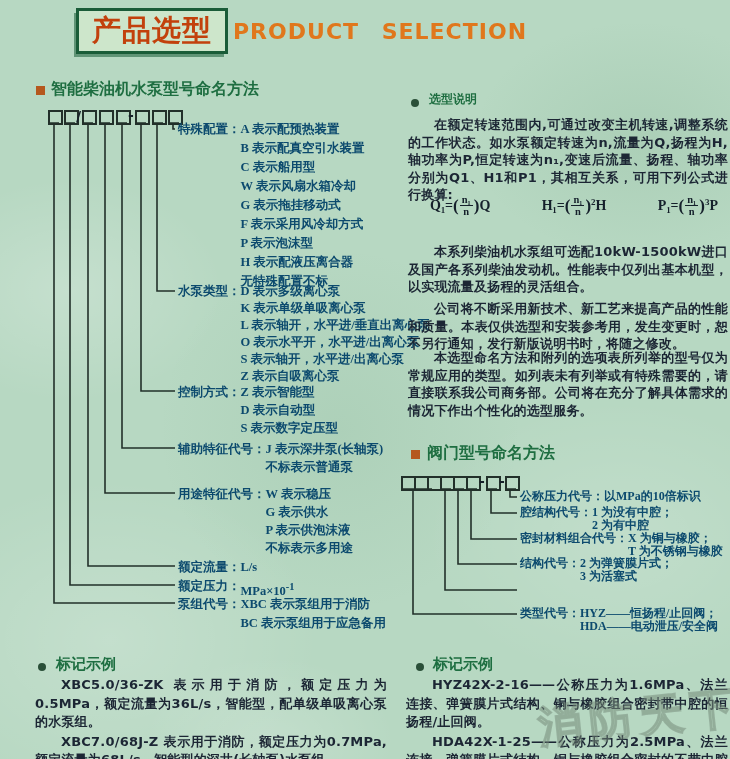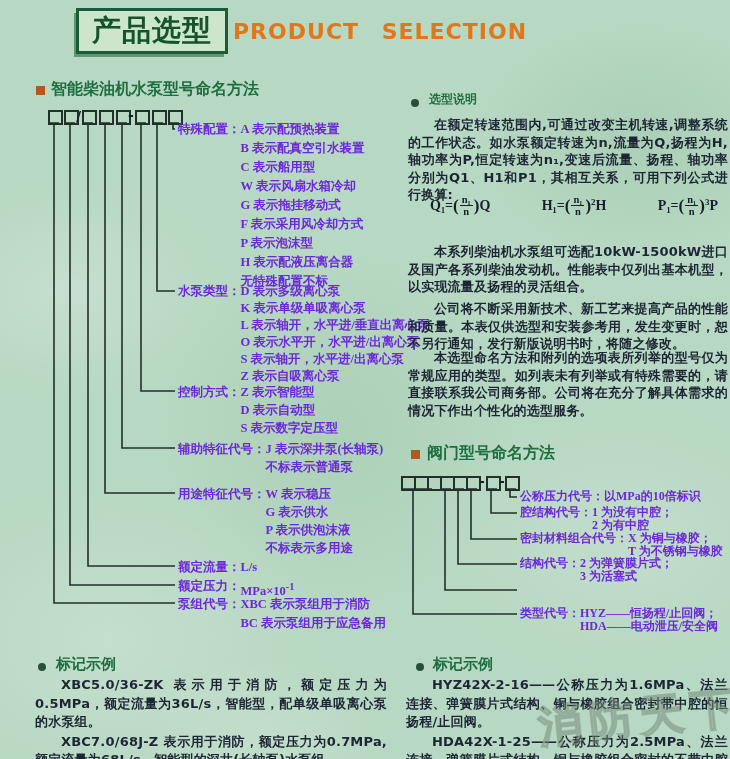--- a/index.html
+++ b/index.html
@@ -11,32 +11,32 @@
       radial-gradient(300px 230px at 110px 640px, rgba(255,255,255,.18), transparent 70%),
       radial-gradient(280px 200px at 620px 540px, rgba(255,255,255,.14), transparent 70%),
       radial-gradient(240px 170px at 640px 140px, rgba(86,140,104,.12), transparent 70%),
       radial-gradient(260px 260px at 340px 430px, rgba(86,140,104,.10), transparent 70%),
       radial-gradient(180px 120px at 270px 740px, rgba(255,255,255,.16), transparent 70%);
   }
   
   .title-box{position:absolute;left:76px;top:8px;width:146px;height:40px;
     border:3px solid #1a5c38;background:#cde6cb;display:flex;align-items:center;justify-content:center;
     box-shadow:-3px 4px 0 -1px rgba(26,92,56,.55);}
-  .title-cn{font-size:29px;font-weight:bold;color:#14532d;letter-spacing:1px;white-space:nowrap;}
+  .title-cn{font-size:29px;font-weight:bold;color:#c2410c;letter-spacing:1px;white-space:nowrap;}
   .title-en{position:absolute;left:233px;top:19px;font-size:22px;font-weight:bold;color:#e0771c;word-spacing:14px;letter-spacing:1px;}
   
   .sec-sq{position:absolute;width:9px;height:9px;background:#b5581d;}
   .sec-dot{position:absolute;width:8px;height:8px;border-radius:50%;background:#2a4f38;}
   .sec-title{position:absolute;font-weight:bold;color:#1e6e41;white-space:nowrap;}
   
   .dbox{position:absolute;width:11px;height:11px;border:2px solid #22302a;background:transparent;}
   .dsep{position:absolute;font-weight:bold;color:#16202a;font-size:14px;line-height:14px;}
   
   .lgroup{position:absolute;display:flex;align-items:flex-start;white-space:nowrap;
-    font-family:"Liberation Serif","DejaVu Serif",serif;font-weight:bold;color:#6d28d9;}
+    font-family:"Liberation Serif","DejaVu Serif",serif;font-weight:bold;color:#0c4a6e;}
   .pumpg{font-size:12.5px;line-height:19px;left:178px;}
   .valveg{font-size:12px;line-height:13px;left:520px;}
   .glabel{flex:none;}
   .gitems{display:flex;flex-direction:column;}
   .svg-lines{position:absolute;left:0;top:0;pointer-events:none;}
   
   .para{position:absolute;font-size:13px;font-weight:bold;color:#1c2634;line-height:17.5px;
     text-indent:2em;text-align:justify;letter-spacing:.2px;}
   .expara{line-height:18.5px;margin:0 0 1px 0;}
   

